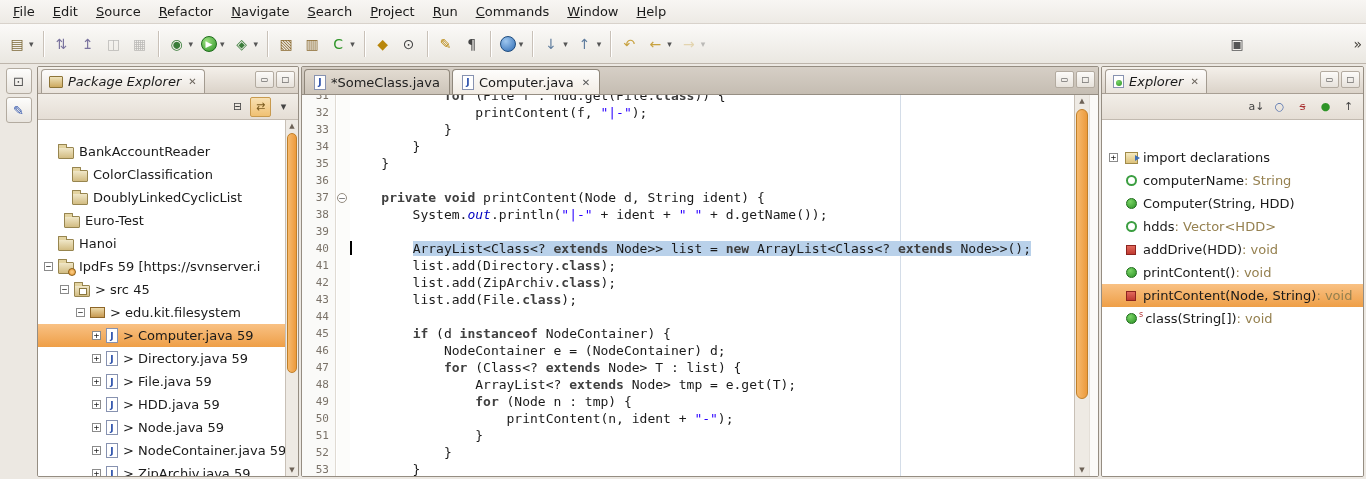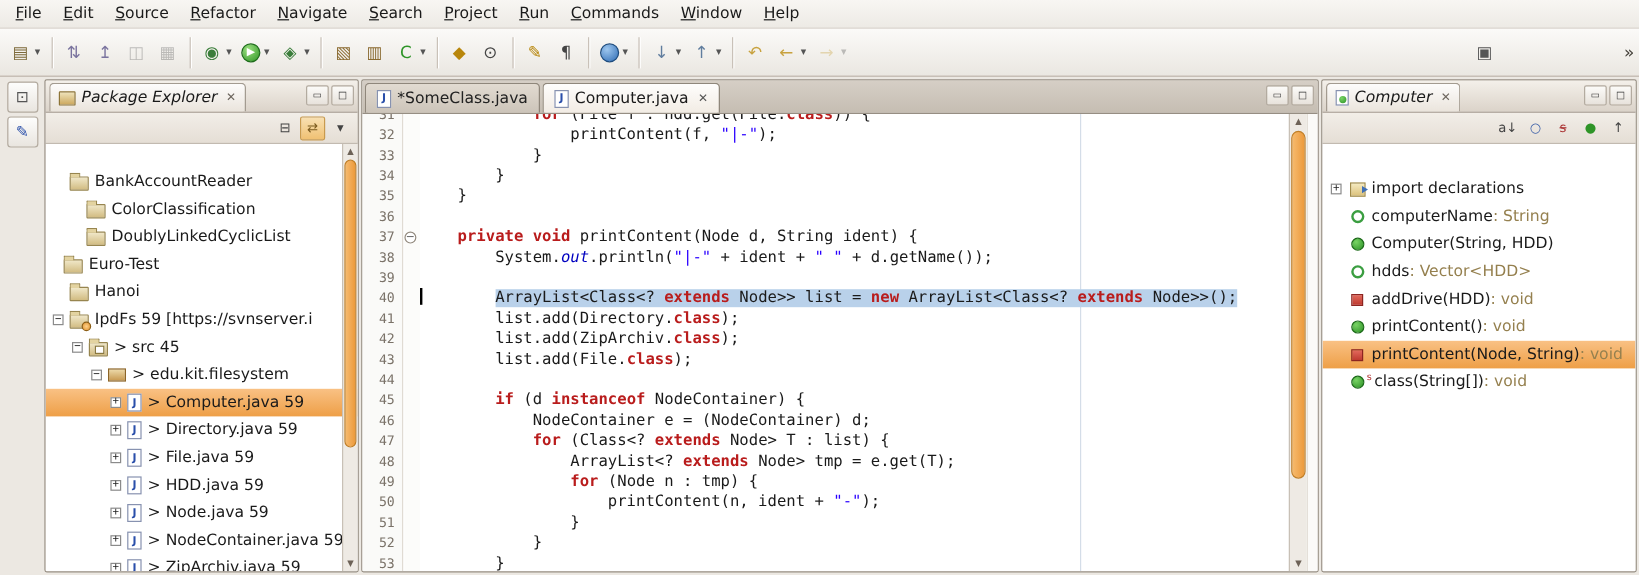--- a/index.html
+++ b/index.html
@@ -104,21 +104,21 @@
   .gutter-fold { position:absolute; left:35px; top:0; bottom:0; width:13px; background:#fcfcfa; }
   .margin-line { position:absolute; left:598px; top:0; bottom:0; width:1px; background:#d4dde8; }
   .codewrap { position:absolute; left:0; right:24px; top:-8px; }
   .crow { display:flex; height:17px; line-height:17px; white-space:pre;
           font-family:"DejaVu Sans Mono","Liberation Mono",monospace; font-size:13px; position:relative; }
   .ln { width:34px; flex:none; text-align:right; padding-right:7px; color:#7a7268; font-size:11px; }
   .fold { width:14px; flex:none; position:relative; }
   .foldm { position:absolute; left:1px; top:4px; width:10px; height:10px; border:1px solid #948c80; border-radius:50%;
            background:#fff; color:#555; font:9px/8px "DejaVu Sans",sans-serif; text-align:center; }
   .ctext { flex:1; }
-  .kw  { color:#b91c1c; font-weight:bold; }
+  .kw  { color:#404040; font-weight:bold; }
   .str { color:#2a00ff; }
   .stf { color:#0000c0; font-style:italic; }
   .selx { background:#b9d1ea; }
   .caret { display:inline-block; width:2px; height:14px; background:#000; vertical-align:-2px; margin-right:-2px; }
   .escroll { position:absolute; right:9px; top:0; bottom:0; width:15px; background:#eeeae4; border-left:1px solid #c8c0b6; }
   .ethumb { position:absolute; left:1px; right:1px; top:14px; height:290px; border-radius:6px;
             background:linear-gradient(90deg,#f6ba6e,#ec9a3c); border:1px solid #c07f28; }
   .oruler { position:absolute; right:0; top:0; bottom:0; width:9px; background:#fbfaf8; border-left:1px solid #e4dfd8; }
 
   
@@ -283,21 +283,21 @@
             <div class="trow" style="padding-left:20px">
               <span class="texp hiddenx"></span>
               <span class="ticon i-closed-project"></span>
               <span>ColorClassification</span>
             </div>
             <div class="trow" style="padding-left:20px">
               <span class="texp hiddenx"></span>
               <span class="ticon i-closed-project"></span>
               <span>DoublyLinkedCyclicList</span>
             </div>
-            <div class="trow" style="padding-left:1px">
+            <div class="trow" style="padding-left:12px">
               <span class="texp hiddenx"></span>
               <span class="ticon i-closed-project"></span>
               <span>Euro-Test</span>
             </div>
             <div class="trow" style="padding-left:6px">
               <span class="texp hiddenx"></span>
               <span class="ticon i-closed-project"></span>
               <span>Hanoi</span>
             </div>
             <div class="trow" style="padding-left:6px">
@@ -412,21 +412,21 @@
           <div class="sarrow down">▼</div>
         </div>
         <div class="oruler"></div>
       </div>
     </div>
 
     <div class="panel mem">
       <div class="phead">
         <div class="vtab">
           <span class="vticon vt-mem"></span>
-          <span>Computer</span>
+          <span>Explorer</span>
           <span class="vclose">✕</span>
         </div>
         <div class="hbtns">
           <div class="hbtn">▭</div>
           <div class="hbtn">□</div>
         </div>
       </div>
       <div class="vtools" id="mem-tools">
           <div class="vtbtn">
             <span style="color:#444444;">a↓</span>

